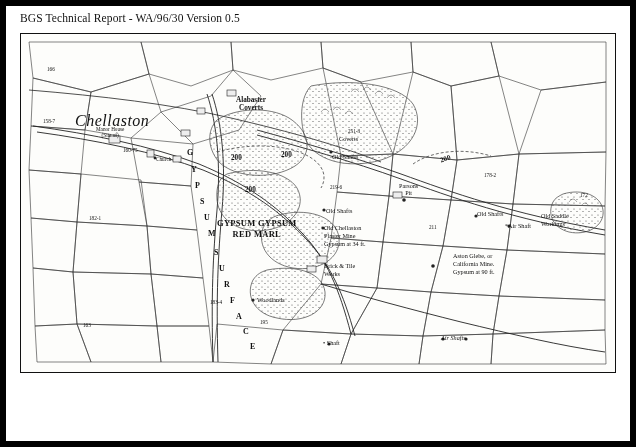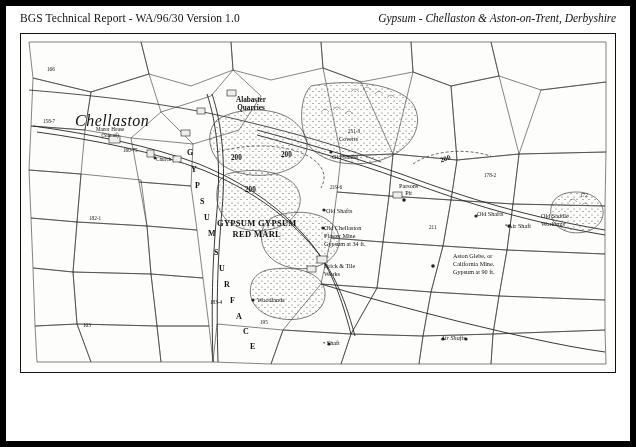--- a/index.html
+++ b/index.html
@@ -117,22 +117,21 @@
   .lbl-center {
     text-align: center;
   }
 </style>
 </head>
 <body>
 
 <div class="page">
 
   <div class="header">
-    <div class="header-left">BGS Technical Report - WA/96/30   Version 1.0</div>
-    <div class="header-right">Gypsum - Chellaston &amp; Aston-on-Trent, Derbyshire</div>
+    <div class="header-left">BGS Technical Report - WA/96/30   Version 0.5</div>
   </div>
 
   <div class="figure-wrap">
     <div class="map-frame">
       <svg class="map-svg" width="593" height="337" viewBox="0 0 593 337">
         <defs>
           <pattern id="stipple" width="6" height="6" patternUnits="userSpaceOnUse">
             <circle cx="1" cy="1" r="0.6" fill="#555"></circle>
             <circle cx="4" cy="3.5" r="0.6" fill="#555"></circle>
           </pattern>
@@ -257,21 +256,21 @@
         <g stroke="#555" stroke-width="0.5" fill="none">
           <path d="M330,58 q4,-6 8,0 M342,56 q4,-6 8,0 M354,60 q4,-6 8,0 M366,64 q4,-6 8,0"></path>
           <path d="M300,78 q4,-6 8,0 M312,76 q4,-6 8,0 M324,80 q4,-6 8,0"></path>
           <path d="M548,168 q4,-6 8,0 M560,172 q4,-6 8,0"></path>
         </g>
       </svg>
 
       <div class="map-label lbl-town" style="left:54px; top:78px;">Chellaston</div>
 
       <div class="map-label lbl-med lbl-center" style="left:215px; top:62px; white-space:pre;">Alabaster
-Quarries</div>
+Coverts</div>
       <div class="map-label lbl-tiny lbl-center" style="left:75px; top:92px; white-space:pre;">Manor House
 (Site of)</div>
       <div class="map-label lbl-tiny" style="left:135px; top:122px;">Church</div>
       <div class="map-label lbl-sm" style="left:318px; top:101px;">Coverts</div>
       <div class="map-label lbl-sm" style="left:311px; top:119px;">Old Shafts</div>
       <div class="map-label lbl-sm lbl-center" style="left:378px; top:148px; white-space:pre;">Parsons
 Pit</div>
       <div class="map-label lbl-sm" style="left:305px; top:173px;">Old Shafts</div>
       <div class="map-label lbl-sm" style="left:303px; top:190px; white-space:pre; line-height:1.25;">Old Chellaston
 Plaster Mine

